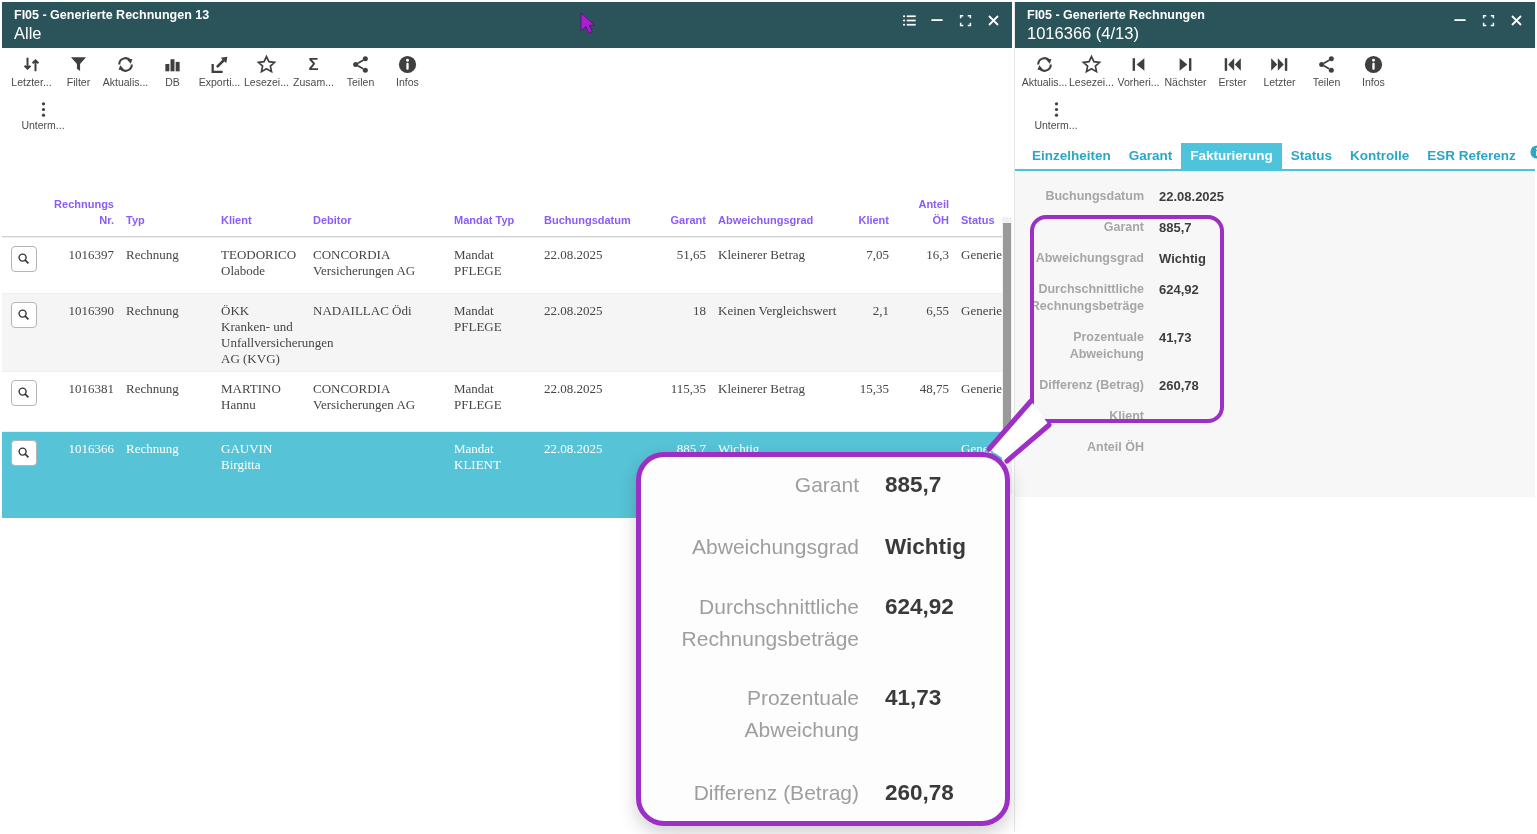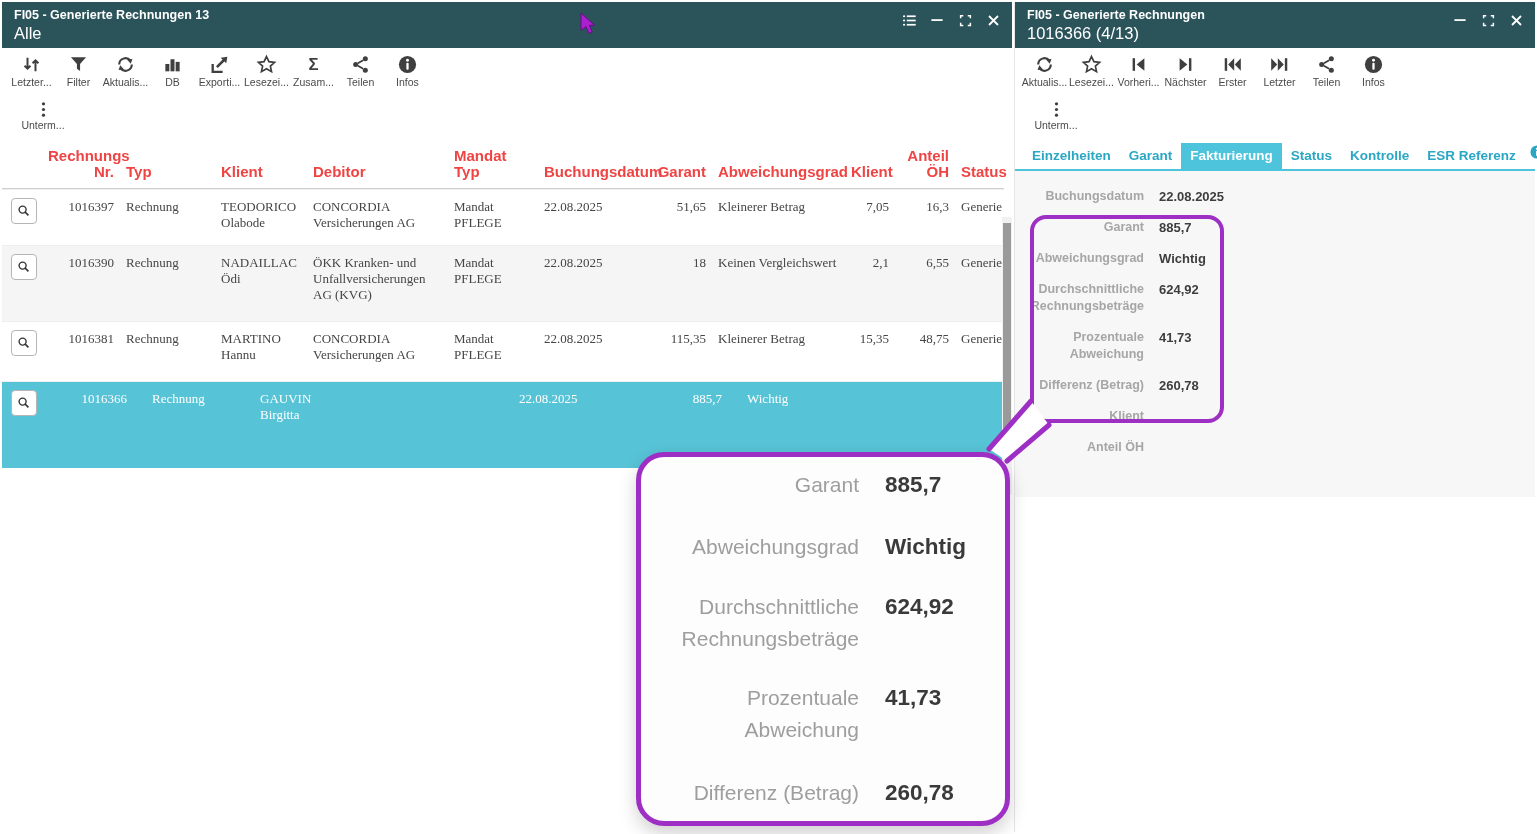--- a/index.html
+++ b/index.html
@@ -32,28 +32,28 @@
   .searchwrap { margin:4px 8px 6px 8px; height:28px; border:1px solid #c9c9c9; display:flex; align-items:stretch; background:#fff; }
   .sfilter { width:28px; display:flex; align-items:center; justify-content:center; border-right:1px solid #d5d5d5; background:#fff; }
   .sinput { flex:1; border:0; outline:none; font-size:13.5px; padding:0 8px; color:#444;
             font-family:"Liberation Sans","DejaVu Sans",sans-serif; }
   .sinput::placeholder { color:#9a9a9a; }
   .sbtn { width:26px; display:flex; align-items:center; justify-content:center; border-left:1px solid #d5d5d5; background:#fff; }
 
   
   .tgrid { display:grid; grid-template-columns:40px 78px 95px 92px 141px 90px 112px 62px 133px 50px 60px 49px; width:1002px; }
   .thead { border-bottom:1px solid #cfcfcf; padding:4px 0 6px 0; }
-  .hc { font-size:15px; font-weight:bold; color:#ef4444; padding:2px 6px; line-height:16px; align-self:end; }
+  .hc { font-size:11px; font-weight:bold; color:#8b5cf6; padding:2px 6px; line-height:16px; align-self:end;margin-top:48px; }
   .bc { font-size:13px; color:#454545; padding:9px 6px 4px 6px; line-height:16px;font-family:Liberation Serif, serif; }
   .num { text-align:right; }
   .row { border-top:1px solid #efefef; position:relative; }
   .row.alt { background:#f5f5f5; }
   .row.sel { background:#57c3d6; }
   .row.sel .bc { color:#fff; }
-  .r1 { min-height:56px; } .r2 { min-height:76px; } .r3 { min-height:60px; } .r4 { min-height:87px;gap:13px; }
+  .r1 { min-height:56px; } .r2 { min-height:76px; } .r3 { min-height:60px; } .r4 { min-height:87px; }
   .magwrap { padding:8px 0 0 9px; }
   .mag { width:26px; height:26px; background:#fff; border:1px solid #b5b5b5; border-radius:4px;
          display:flex; align-items:center; justify-content:center; cursor:pointer; }
 
   
   .vscroll { position:absolute; right:0; top:215px; width:10px; height:278px; background:#f1f1f1; }
   .vthumb { position:absolute; left:1px; top:6px; width:8px; height:234px; background:#9a9a9a; }
 
   
   .tabs { height:29px; display:flex; align-items:flex-end; gap:0; padding-left:8px; border-bottom:2px solid #4ec4dc; }
@@ -305,22 +305,22 @@
     <div class="tgrid row alt r2">
       <div class="magwrap">
           <span class="mag">
             <svg width="14" height="14" viewBox="0 0 20 20" color="#333">
               <use href="#i-mag"></use>
             </svg>
           </span>
         </div>
       <div class="bc num">1016390</div>
       <div class="bc">Rechnung</div>
+      <div class="bc">ÖKK Kranken- und Unfallversicherungen AG (KVG)</div>
       <div class="bc">NADAILLAC Ödi</div>
-      <div class="bc">ÖKK Kranken- und Unfallversicherungen AG (KVG)</div>
       <div class="bc">Mandat PFLEGE</div>
       <div class="bc">22.08.2025</div>
       <div class="bc num">18</div>
       <div class="bc">Keinen Vergleichswert</div>
       <div class="bc num">2,1</div>
       <div class="bc num">6,55</div>
       <div class="bc">Generie</div>
     </div>
 
     <div class="tgrid row r3">
@@ -349,20 +349,21 @@
           <span class="mag">
             <svg width="14" height="14" viewBox="0 0 20 20" color="#333">
               <use href="#i-mag"></use>
             </svg>
           </span>
         </div>
       <div class="bc num">1016366</div>
       <div class="bc">Rechnung</div>
       <div class="bc">GAUVIN Birgitta</div>
       <div class="bc"></div>
+      <div class="bc">Mandat KLIENT</div>
       <div class="bc">22.08.2025</div>
       <div class="bc num">885,7</div>
       <div class="bc">Wichtig</div>
       <div class="bc num"></div>
       <div class="bc num"></div>
       <div class="bc">Generie</div>
     </div>
 
     <div class="vscroll">
       <div class="vthumb"></div>

